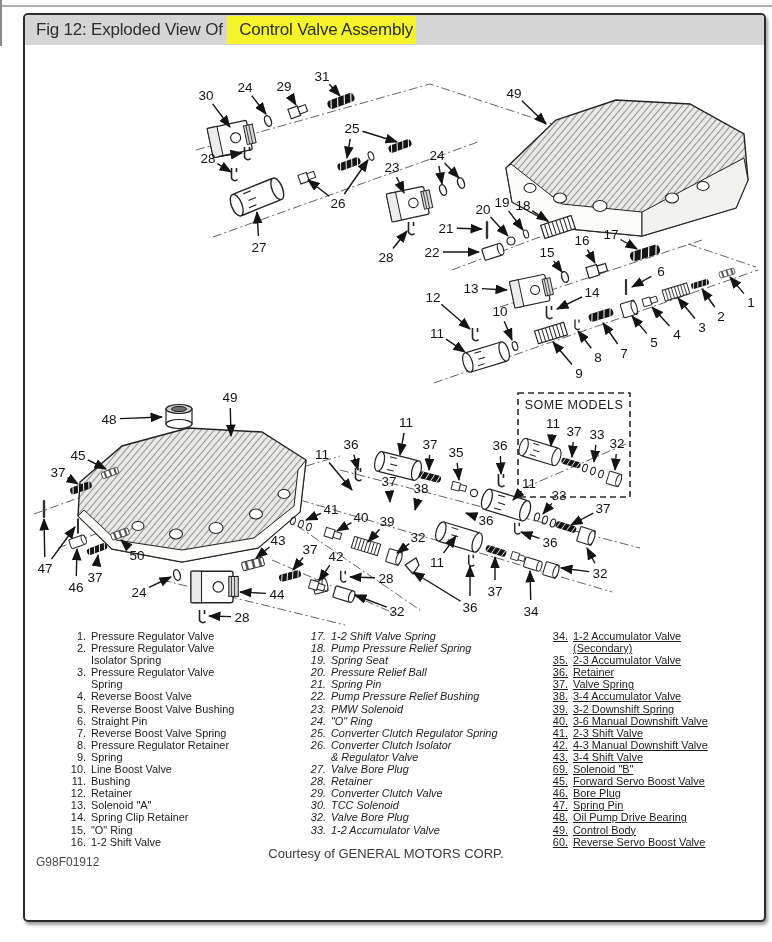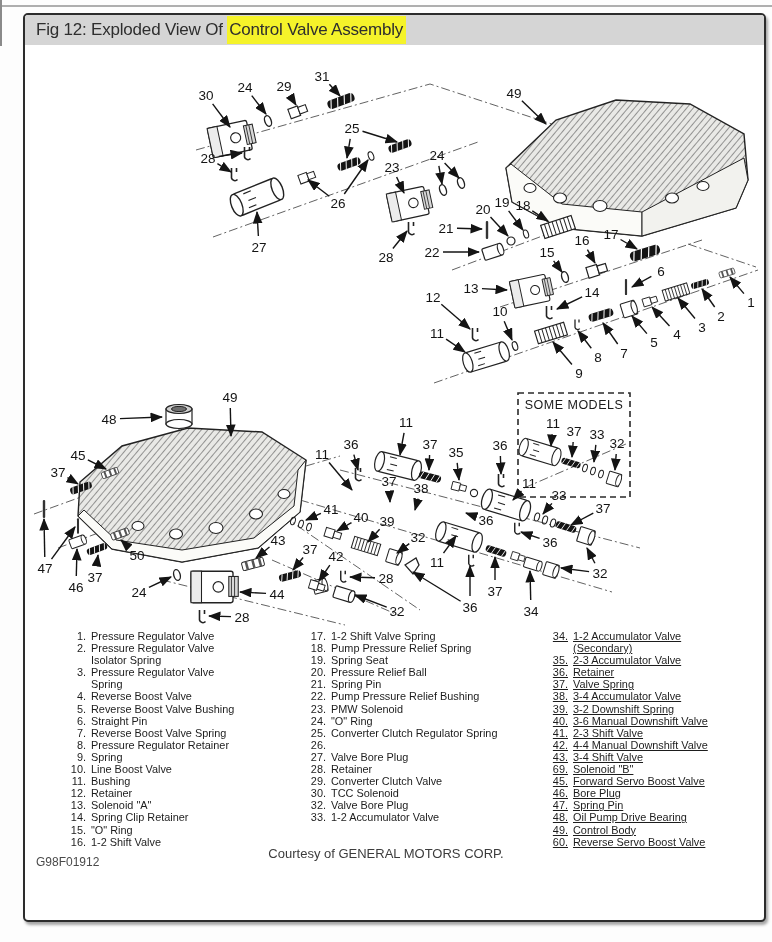--- a/index.html
+++ b/index.html
@@ -12,26 +12,26 @@
   .frame{
     position:absolute;left:23px;top:13px;width:739px;height:905px;
     border:2px solid var(--frame_border,#2c2c2c);border-radius:5px;
     box-shadow:2px 3px 3px rgba(0,0,0,.35);background:#fff;
   }
   .titlebar{
     position:absolute;left:0;top:0;right:0;height:30px;background:var(--titlebar_bg,#d5d5d5);
     font-size:17px;line-height:30px;padding-left:11px;color:#2e2e2e;letter-spacing:-.2px;
     border-top-left-radius:3px;border-top-right-radius:3px;white-space:pre;
   }
-  .titlebar .hl{background:var(--highlight,#f5f32a);padding:4px 3px 5px 2px;}
+  .titlebar .hl{background:var(--highlight,#f5f32a);padding:4px 3px 5px 12px;}
   .diagram-svg{position:absolute;left:0;top:0;pointer-events:none;}
   .parts{position:absolute;left:62px;top:630px;width:698px;display:flex;font-size:10.9px;line-height:12.1px;color:#1d1d1d;}
   .pl-col{flex:none;}
   .pl-col:nth-child(1){width:240px;}
-  .pl-col:nth-child(2){width:242px;}
+  .pl-col:nth-child(2){width:242px;font-style:italic;}
   .pl-col:nth-child(3){width:216px;text-decoration:underline;}
   .pl-item{display:flex;}
   .pl-num{flex:none;width:24px;text-align:right;margin-right:5px;}
   .pl-label{flex:1;white-space:pre-line;}
   .figcode{position:absolute;left:36px;top:855px;font-size:12px;color:#4a4a4a;}
   .courtesy{position:absolute;left:0;top:846px;width:772px;text-align:center;font-size:13px;color:#3c3c3c;}
   svg .axis{stroke:#3a3a3a;stroke-width:.8;fill:none;stroke-dasharray:9 3 2 3;}
   svg .callout-text{font-size:13.5px;fill:#141414;font-family:"Liberation Sans",sans-serif;}
   svg .callout-line{stroke:#141414;stroke-width:1.4;}
   svg .sm-box{fill:none;stroke:#2a2a2a;stroke-width:1.6;stroke-dasharray:6 4;}
@@ -672,20 +672,22 @@
         <div class="pl-item">
           <span class="pl-num">24.</span>
           <span class="pl-label">"O" Ring</span>
         </div>
         <div class="pl-item">
           <span class="pl-num">25.</span>
           <span class="pl-label">Converter Clutch Regulator Spring</span>
         </div>
         <div class="pl-item">
           <span class="pl-num">26.</span>
+          <span class="pl-label">Converter Clutch Isolator
+&amp; Regulator Valve</span>
         </div>
         <div class="pl-item">
           <span class="pl-num">27.</span>
           <span class="pl-label">Valve Bore Plug</span>
         </div>
         <div class="pl-item">
           <span class="pl-num">28.</span>
           <span class="pl-label">Retainer</span>
         </div>
         <div class="pl-item">
@@ -734,21 +736,21 @@
         <div class="pl-item">
           <span class="pl-num">40.</span>
           <span class="pl-label">3-6 Manual Downshift Valve</span>
         </div>
         <div class="pl-item">
           <span class="pl-num">41.</span>
           <span class="pl-label">2-3 Shift Valve</span>
         </div>
         <div class="pl-item">
           <span class="pl-num">42.</span>
-          <span class="pl-label">4-4 Manual Downshift Valve</span>
+          <span class="pl-label">4-3 Manual Downshift Valve</span>
         </div>
         <div class="pl-item">
           <span class="pl-num">43.</span>
           <span class="pl-label">3-4 Shift Valve</span>
         </div>
         <div class="pl-item">
           <span class="pl-num">69.</span>
           <span class="pl-label">Solenoid "B"</span>
         </div>
         <div class="pl-item">

